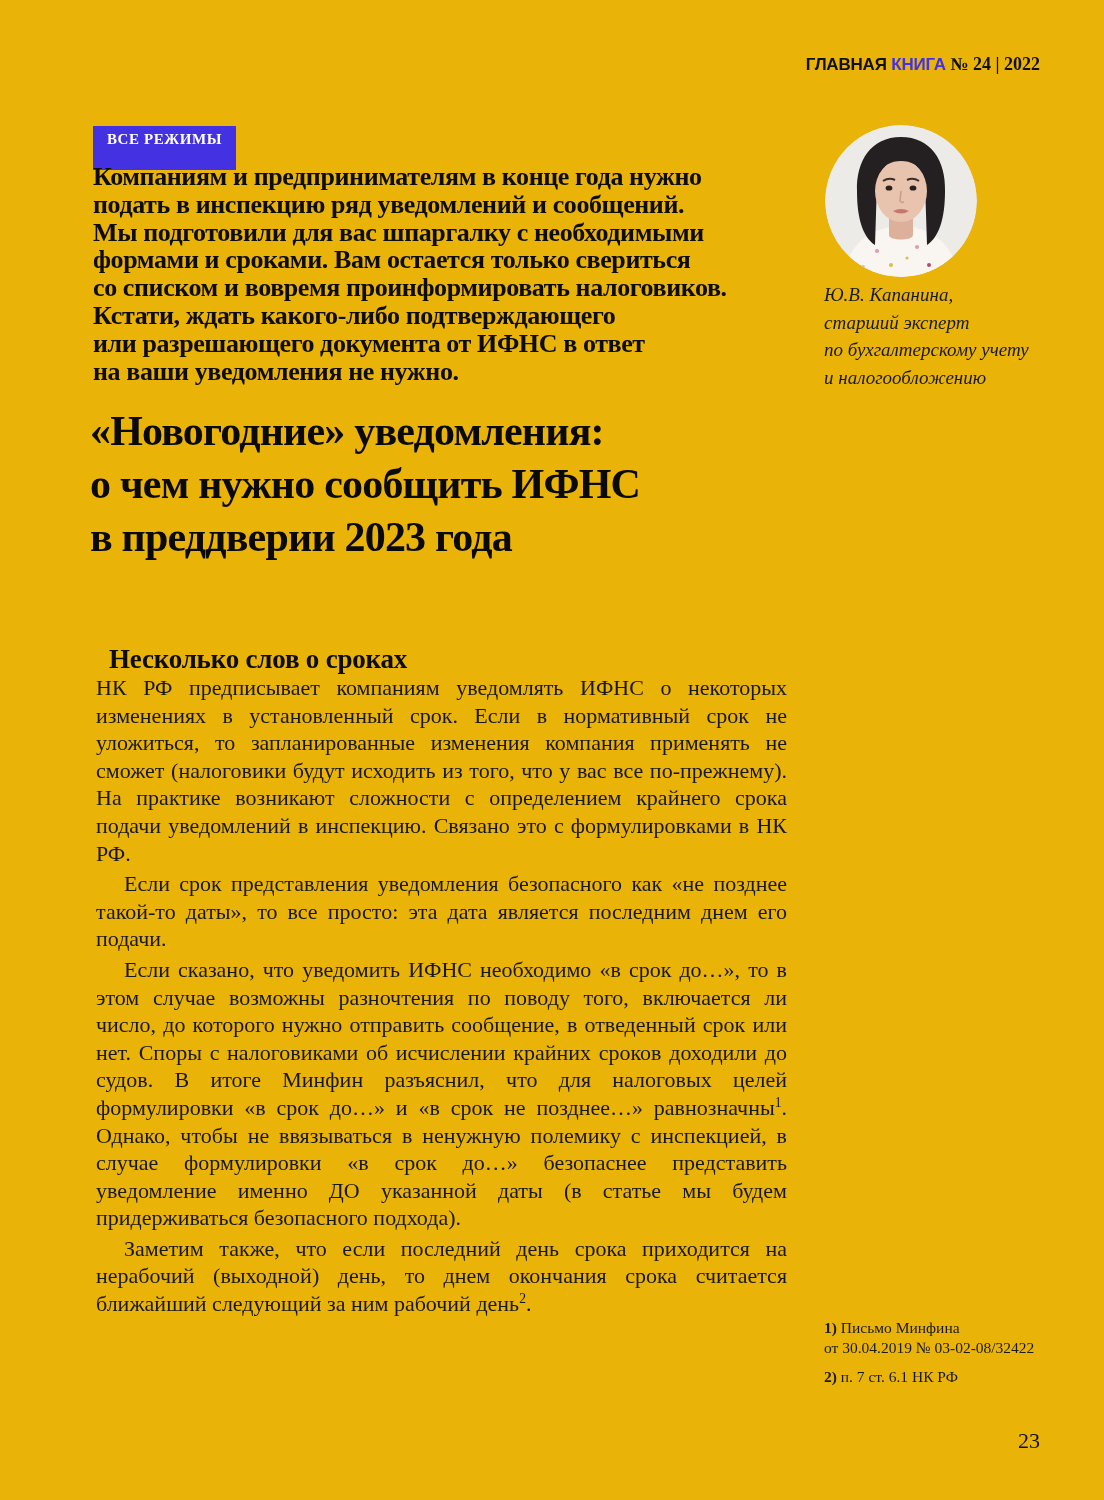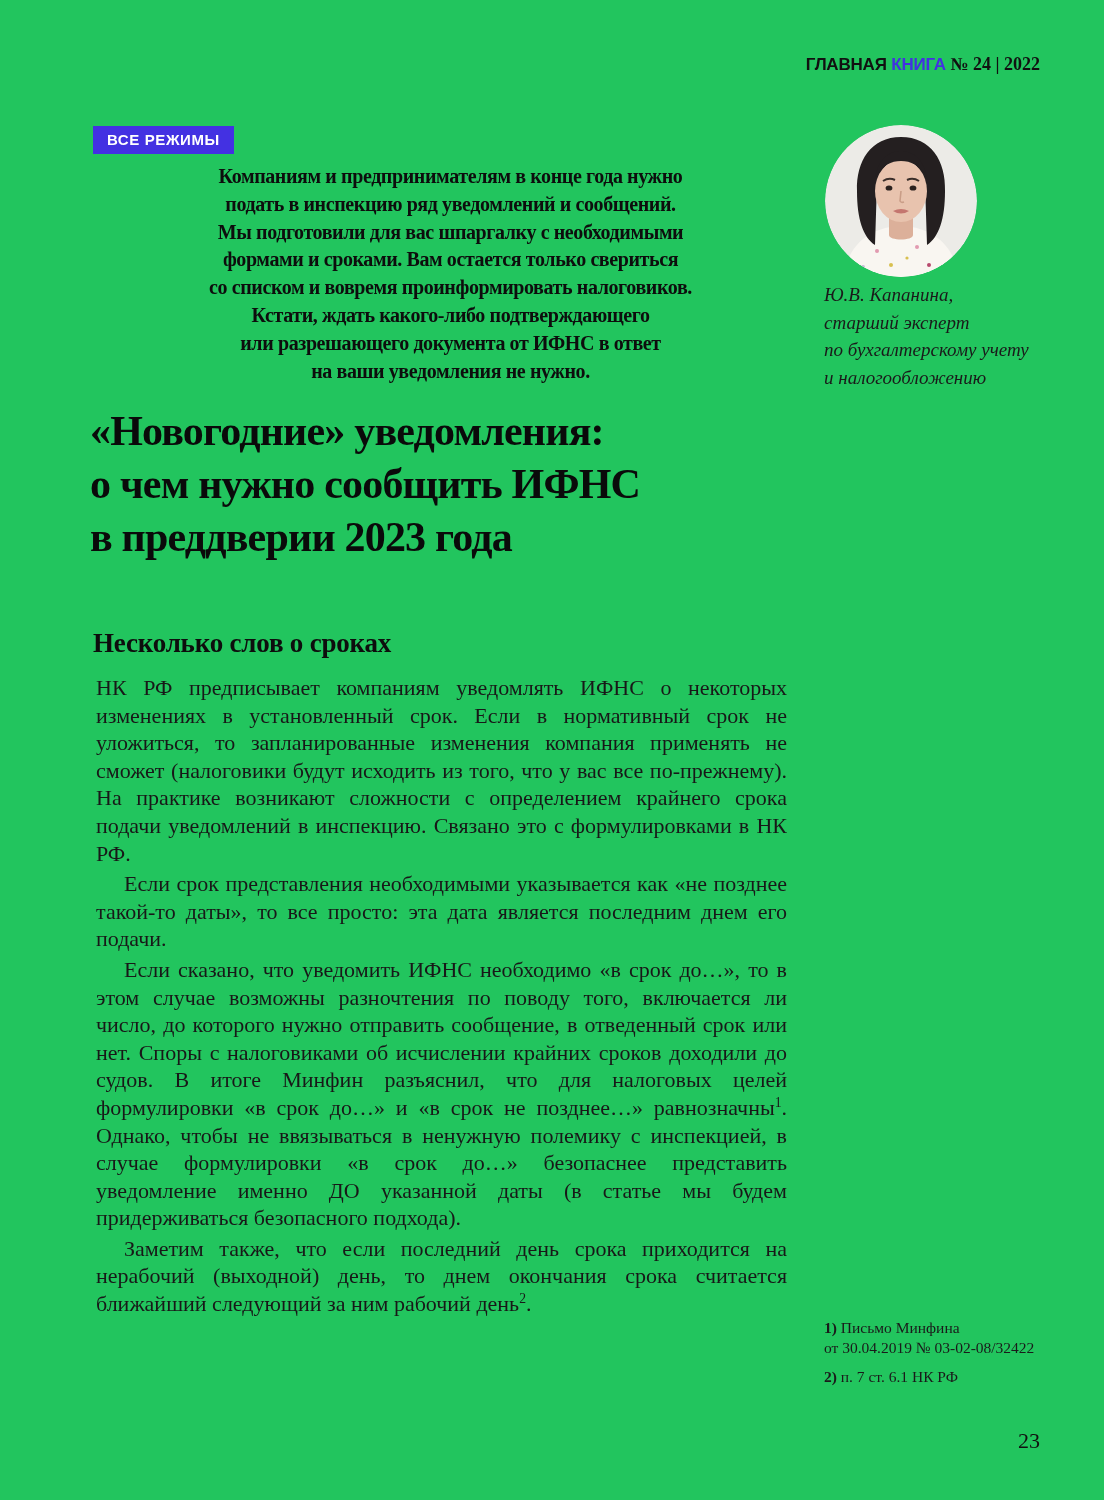--- a/index.html
+++ b/index.html
@@ -1,20 +1,20 @@
 <!DOCTYPE html>
 <html lang="ru"><head>
 <meta charset="utf-8">
 <style>
   html,body{margin:0;padding:0;}
   body{background:#888;}
   .page{
     position:relative;
     width:1104px;height:1500px;
-    background:#22c55e;
+    background:#eab308;
     margin:0 auto;
     overflow:hidden;
     font-family:"Liberation Serif", serif;
     color:#141414;
   }
   
   .masthead{
     position:absolute;top:54px;right:64px;
     white-space:nowrap;
     font-family:"Liberation Sans", sans-serif;
@@ -23,30 +23,30 @@
   }
   .masthead .blue{color:#4331e2;}
   .masthead .issue{
     font-family:"Liberation Serif", serif;
     font-weight:700;font-size:18px;letter-spacing:0;
   }
   
   .badge{
     position:absolute;left:93px;top:126px;
     background:#4331e2;color:#ffffff;
-    font-family:Liberation Sans, sans-serif;
+    font-family:Liberation Serif, serif;
     font-weight:700;font-size:15px;letter-spacing:0.6px;
-    padding:5px 14px 6px 14px;
+    padding:5px 14px 22px 14px;
   }
   
   .intro{
     position:absolute;left:93px;top:163px;width:715px;
-    font-weight:700;font-size:20px;line-height:27.8px;
+    font-weight:700;font-size:26px;line-height:27.8px;
     letter-spacing:-0.4px;
-    white-space:pre-line;color:#0d0d0d;text-align:center;
+    white-space:pre-line;color:#0d0d0d;
   }
   
   .photo{
     position:absolute;left:825px;top:125px;
     width:152px;height:152px;border-radius:50%;overflow:hidden;
   }
   .author{
     position:absolute;left:824px;top:281px;width:260px;
     font-style:italic;font-size:19px;line-height:27.5px;
     white-space:pre-line;color:#1a1a1a;
@@ -145,25 +145,25 @@
 
   <div class="author">Ю.В. Капанина,
 старший эксперт
 по бухгалтерскому учету
 и налогообложению</div>
 
   <h1 class="title" style="margin:0;">«Новогодние» уведомления:
 о чем нужно сообщить ИФНС
 в преддверии 2023 года</h1>
 
-  <h2 class="section-h" style="margin:0;">Несколько слов о сроках</h2>
+  <h2 class="section-h" style="margin:16px;">Несколько слов о сроках</h2>
 
   <div class="body-copy">
       <p class="para">НК РФ предписывает компаниям уведомлять ИФНС о некоторых изменениях в установленный срок. Если в нормативный срок не уложиться, то запланированные изменения компания применять не сможет (налоговики будут исходить из того, что у вас все по-прежнему). На практике возникают сложности с определением крайнего срока подачи уведомлений в инспекцию. Связано это с формулировками в НК РФ.</p>
-      <p class="para ind">Если срок представления необходимыми указывается как «не позднее такой-то даты», то все просто: эта дата является последним днем его подачи.</p>
+      <p class="para ind">Если срок представления уведомления безопасного как «не позднее такой-то даты», то все просто: эта дата является последним днем его подачи.</p>
       <p class="para ind">Если сказано, что уведомить ИФНС необходимо «в срок до…», то в этом случае возможны разночтения по поводу того, включается ли число, до которого нужно отправить сообщение, в отведенный срок или нет. Споры с налоговиками об исчислении крайних сроков доходили до судов. В итоге Минфин разъяснил, что для налоговых целей формулировки «в срок до…» и «в срок не позднее…» равнозначны<sup>1</sup>. Однако, чтобы не ввязываться в ненужную полемику с инспекцией, в случае формулировки «в срок до…» безопаснее представить уведомление именно ДО указанной даты (в статье мы будем придерживаться безопасного подхода).</p>
       <p class="para ind">Заметим также, что если последний день срока приходится на нерабочий (выходной) день, то днем окончания срока считается ближайший следующий за ним рабочий день<sup>2</sup>.</p>
     </div>
 
   <div class="footnotes">
       <div class="fn"><b>1)</b> Письмо Минфина
 от 30.04.2019 № 03-02-08/32422</div>
       <div class="fn"><b>2)</b> п. 7 ст. 6.1 НК РФ</div>
     </div>
 

